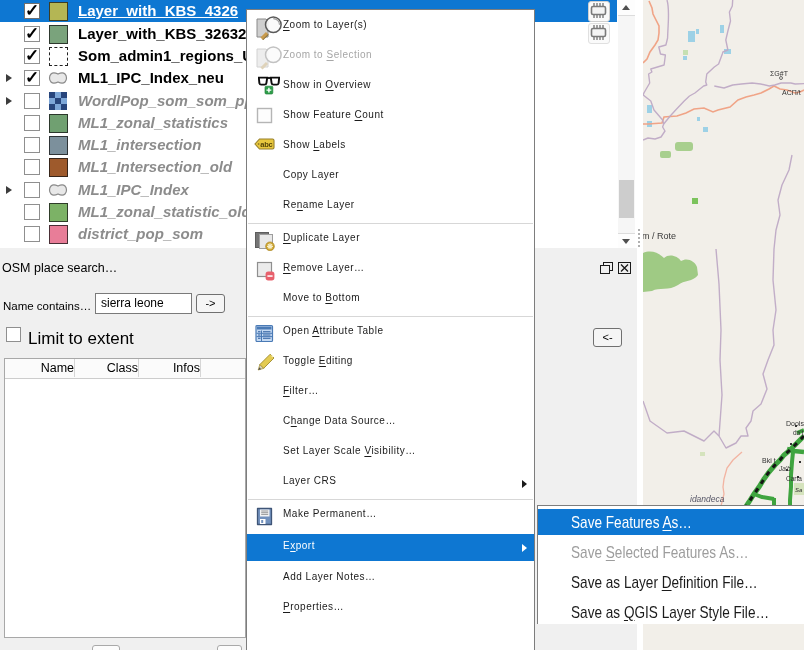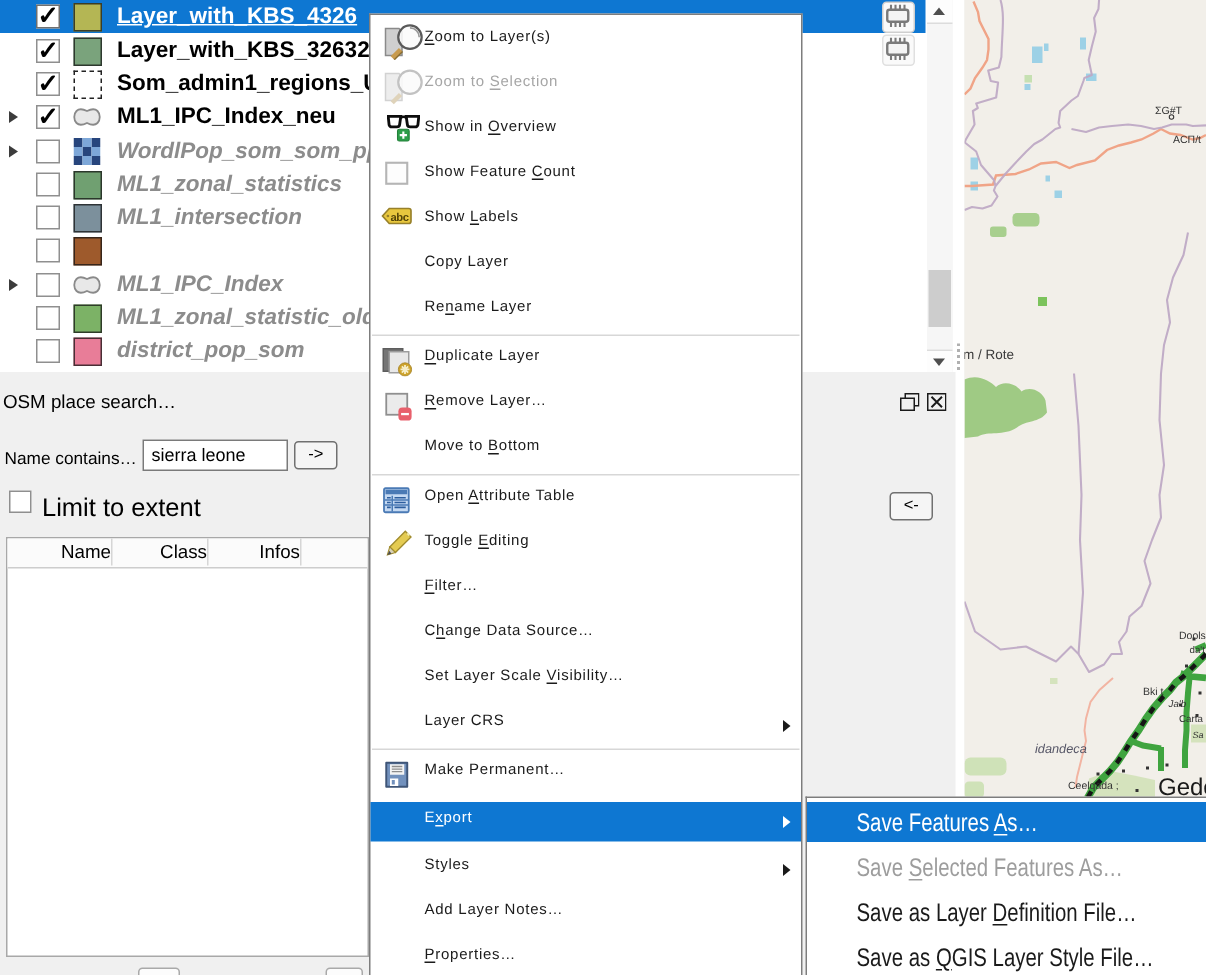--- a/index.html
+++ b/index.html
@@ -42,21 +42,21 @@
 .mi.dis .txt{color:#a6a6a6;}
 .mi.hl{background:#0e77d2;}
 .mi.hl .txt{color:#fff;}
 .mi .ico{position:absolute;left:8px;top:6px;width:19px;height:19px;}
 .msep{height:3px;position:relative;}
 .msep::before{content:"";position:absolute;left:1px;right:1px;top:1px;border-top:1px solid #d7d7d7;}
 .sub-ar{position:absolute;right:7px;top:12.5px;width:0;height:0;border-left:5px solid #1a1a1a;border-top:4.5px solid transparent;border-bottom:4.5px solid transparent;}
 .mi.hl .sub-ar{border-left-color:#fff;}
 u{text-decoration:underline;text-underline-offset:2px;}
 
-#submenu{position:absolute;left:537px;top:531px;width:267px;height:119px;background:#fff;border:1px solid #7d7d7d;border-right:none;border-bottom:none;box-sizing:border-box;text-align:right;}
+#submenu{position:absolute;left:537px;top:505px;width:267px;height:119px;background:#fff;border:1px solid #7d7d7d;border-right:none;border-bottom:none;box-sizing:border-box;text-align:right;}
 .si{position:relative;height:30px;}
 .si .txt{position:absolute;left:33px;top:5px;font-size:17px;color:#1b1b1b;white-space:nowrap;transform:scaleX(0.8);transform-origin:0 0;}
 .si.dis .txt{color:#9d9d9d;}
 .si.hl{background:#0e77d2;}
 .si.hl .txt{color:#fff;}
 </style>
 </head>
 <body>
 <div id="app">
   <div style="position:absolute;left:635px;top:0;width:8px;height:650px;background:#fff;"></div>
@@ -193,20 +193,21 @@
         <span class="nm">ML1_zonal_statistics</span>
       </div>
     <div class="lrow off" style="top:134.1px">
         <span class="cb"></span>
         <span class="sw" style="background:#7c909c"></span>
         <span class="nm">ML1_intersection</span>
       </div>
     <div class="lrow off" style="top:156.4px">
         <span class="cb"></span>
         <span class="sw" style="background:#9e5a2c"></span>
+        <span class="nm">ML1_Intersection_old</span>
       </div>
     <div class="lrow off" style="top:178.7px">
         <span class="ar"></span>
         <span class="cb"></span>
       <svg style="position:absolute;left:48px;top:1px" width="20" height="20" viewBox="0 0 20 20">
           <path d="M3,6 C1,8 1,12 3,14 C5,16 8,15 10,14 C12,15 15,16 17,14 C19,12 19,8 17,6 C15,4 12,5 10,6 C8,5 5,4 3,6 Z" fill="#e8e8e8" stroke="#8a8a8a" stroke-width="1.2"></path>
         </svg>
       <span class="nm">ML1_IPC_Index</span>
       </div>
     <div class="lrow off" style="top:201px">
@@ -410,24 +411,20 @@
           </svg>
       </span>
         <span class="txt">Make Permanent…</span>
       </div>
     <div class="mi hl" style="background:linear-gradient(to bottom,rgba(0,0,0,0) 3.5px,#0e77d2 3.5px)">
         <span class="txt" style="top:9px">E<u>x</u>port</span>
         <span class="sub-ar" style="top:13.5px"></span>
       </div>
     <div style="height:3px"></div>
     <div class="mi">
-        <span class="txt">Styles</span>
-        <span class="sub-ar"></span>
-      </div>
-    <div class="mi">
         <span class="txt">Add Layer Notes…</span>
       </div>
     <div class="mi">
         <span class="txt"><u>P</u>roperties…</span>
       </div>
   </div>
 
   <div id="submenu">
     <div style="height:2px"></div>
     <div class="si hl" style="height:29.5px;background:linear-gradient(to bottom,rgba(0,0,0,0) 1px,#0e77d2 1px,#0e77d2 27.5px,rgba(0,0,0,0) 27.5px)">

